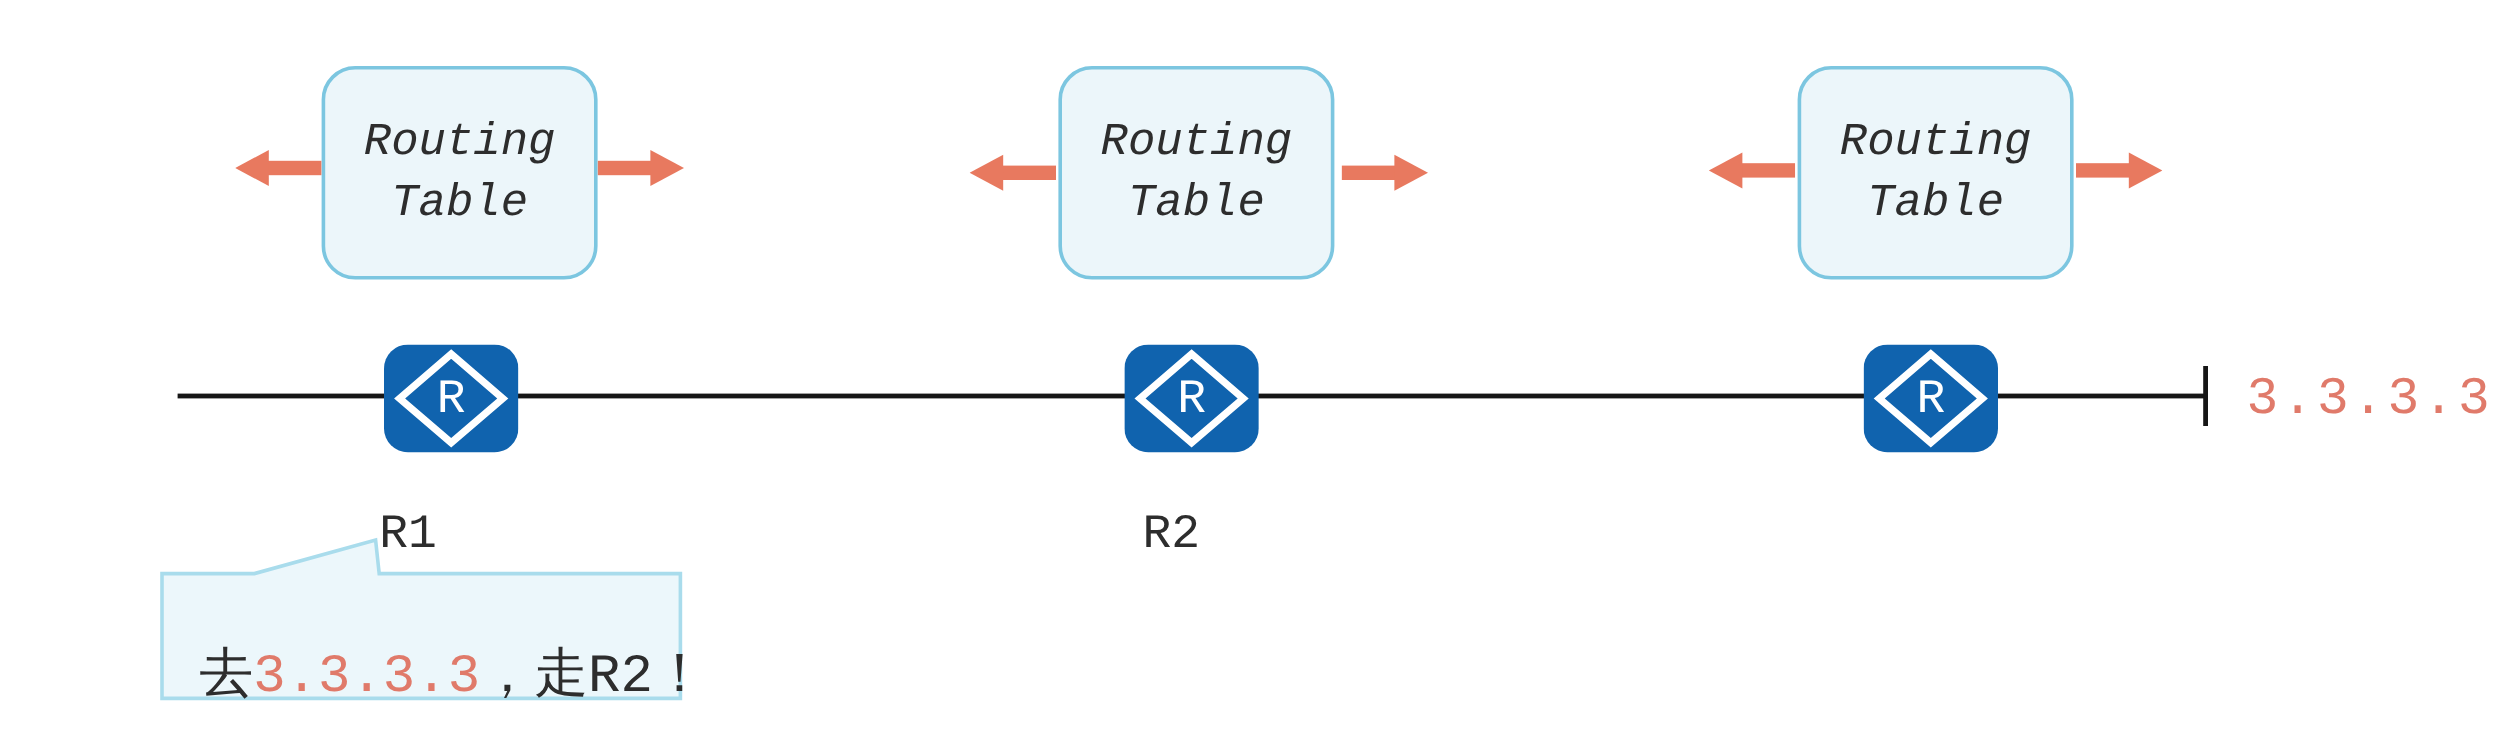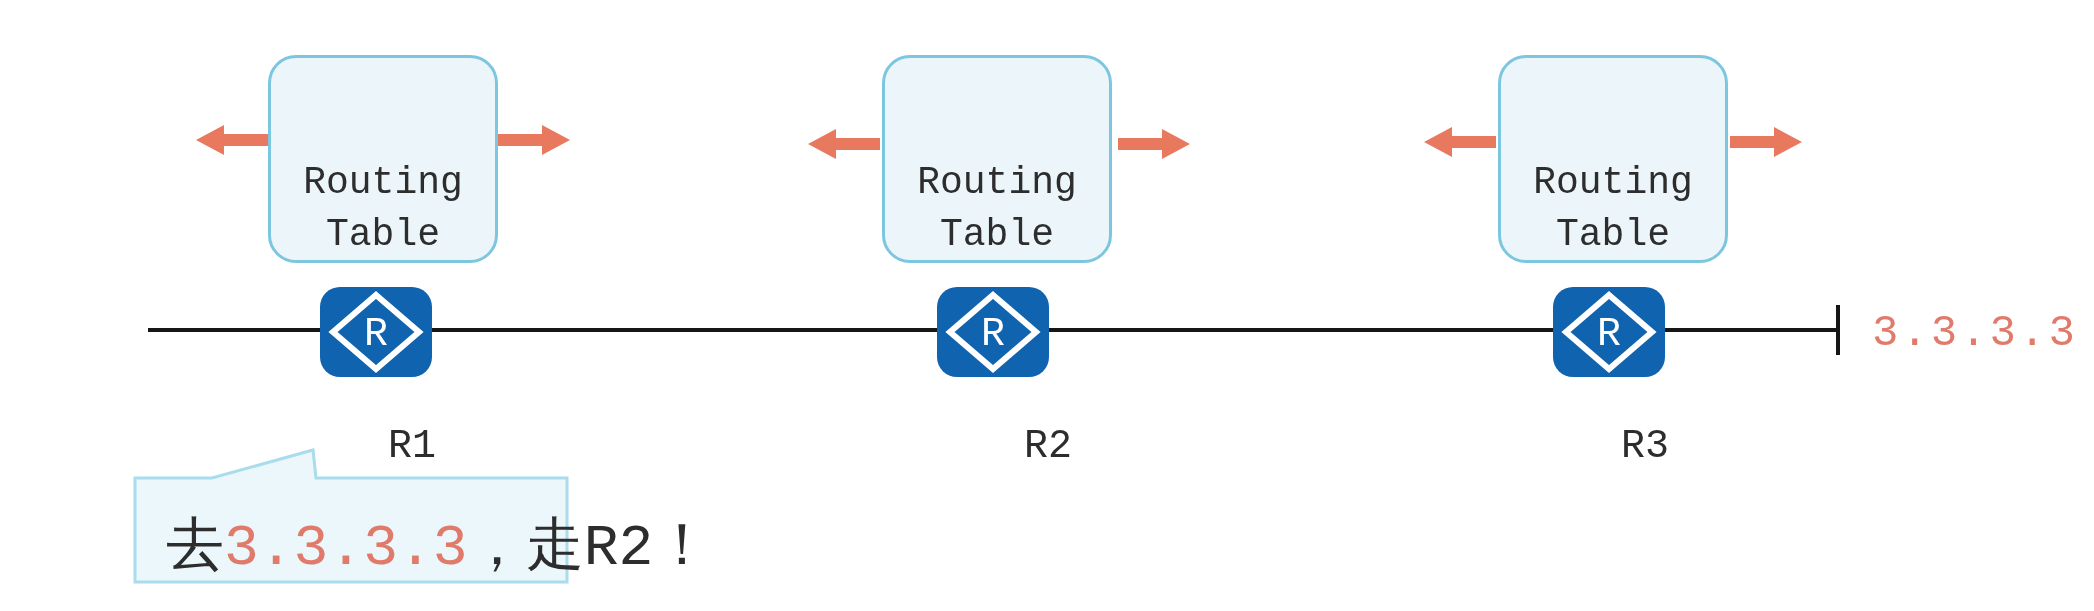--- a/index.html
+++ b/index.html
@@ -24,56 +24,58 @@
     background: var(--line);
   }
   .end-tick {
     left: 1836px; top: 305px;
     width: 4px; height: 50px;
     background: var(--line);
   }
 
   
   .rt-box {
-    width: 230px; height: 208px;
+    width: 230px; height: 178px;
     border: 3px solid var(--boxBorder);
     border-radius: 28px;
     background: var(--boxFill);
-    display: flex; align-items: flex-end; justify-content: center;
+    display: flex; align-items: center; justify-content: center;
     text-align: center;
     font-size: 38px; line-height: 1.35;
     color: var(--textDark);
     box-sizing: border-box;
+    font-style: italic;
   }
   .rt-box .label { width: 200px; }
 
   
   .arrow-svg { width: 72px; height: 40px; display: block; }
   .flip { transform: scaleX(-1); }
 
   
   .router-label {
     width: 120px;
-    text-align: right;
+    text-align: left;
     font-size: 40px;
     color: var(--textDark);
   }
 
   
   .dest-ip {
     font-size: 44px;
     letter-spacing: 3px;
     color: var(--accent);
   }
 
   
   .bubble-text {
-    font-size: 58px;
+    font-size: 45px;
     color: var(--textDark);
     white-space: nowrap;
+    margin-top: 25px;
   }
   .bubble-text .ip { color: var(--accent); }
 </style>
 </head>
 <body>
 
 <div class="canvas">
 
   <div class="abs net-line"></div>
   <div class="abs end-tick"></div>
@@ -123,21 +125,20 @@
   </svg>
   <svg class="abs arrow-svg" style="left:1730px; top:122px;" viewBox="0 0 72 40">
     <rect x="0" y="14" width="48" height="12" style="fill:var(--arrow)"></rect>
     <polygon points="44,5 72,20 44,35" style="fill:var(--arrow)"></polygon>
   </svg>
   <svg class="abs" style="left:1553px; top:287px;" width="112" height="90" viewBox="0 0 112 90">
     <rect x="0" y="0" width="112" height="90" rx="20" style="fill:var(--routerBlue)"></rect>
     <path d="M56,8 L99,45 L56,82 L13,45 Z" fill="none" stroke="#ffffff" stroke-width="6"></path>
     <text x="56" y="47" text-anchor="middle" dominant-baseline="central" font-size="40" fill="#ffffff">R</text>
   </svg>
-  <div class="abs router-label" style="left:1549px; top:424px;">R3</div>
 
   <div class="abs dest-ip" style="left:1872px; top:308px;">3.3.3.3</div>
 
   <svg class="abs" style="left:133px; top:444px;" width="438" height="142" viewBox="0 0 438 142">
     <path d="M2,34 L79,34 L180,6 L183,34 L434,34 L434,138 L2,138 Z" style="fill:var(--bubbleFill); stroke:var(--bubbleBorder); stroke-width:3;"></path>
   </svg>
   <div class="abs bubble-text" style="left:166px; top:506px;">
     <span>去</span><span class="ip">3.3.3.3</span><span>，走R2！</span>
   </div>
 

